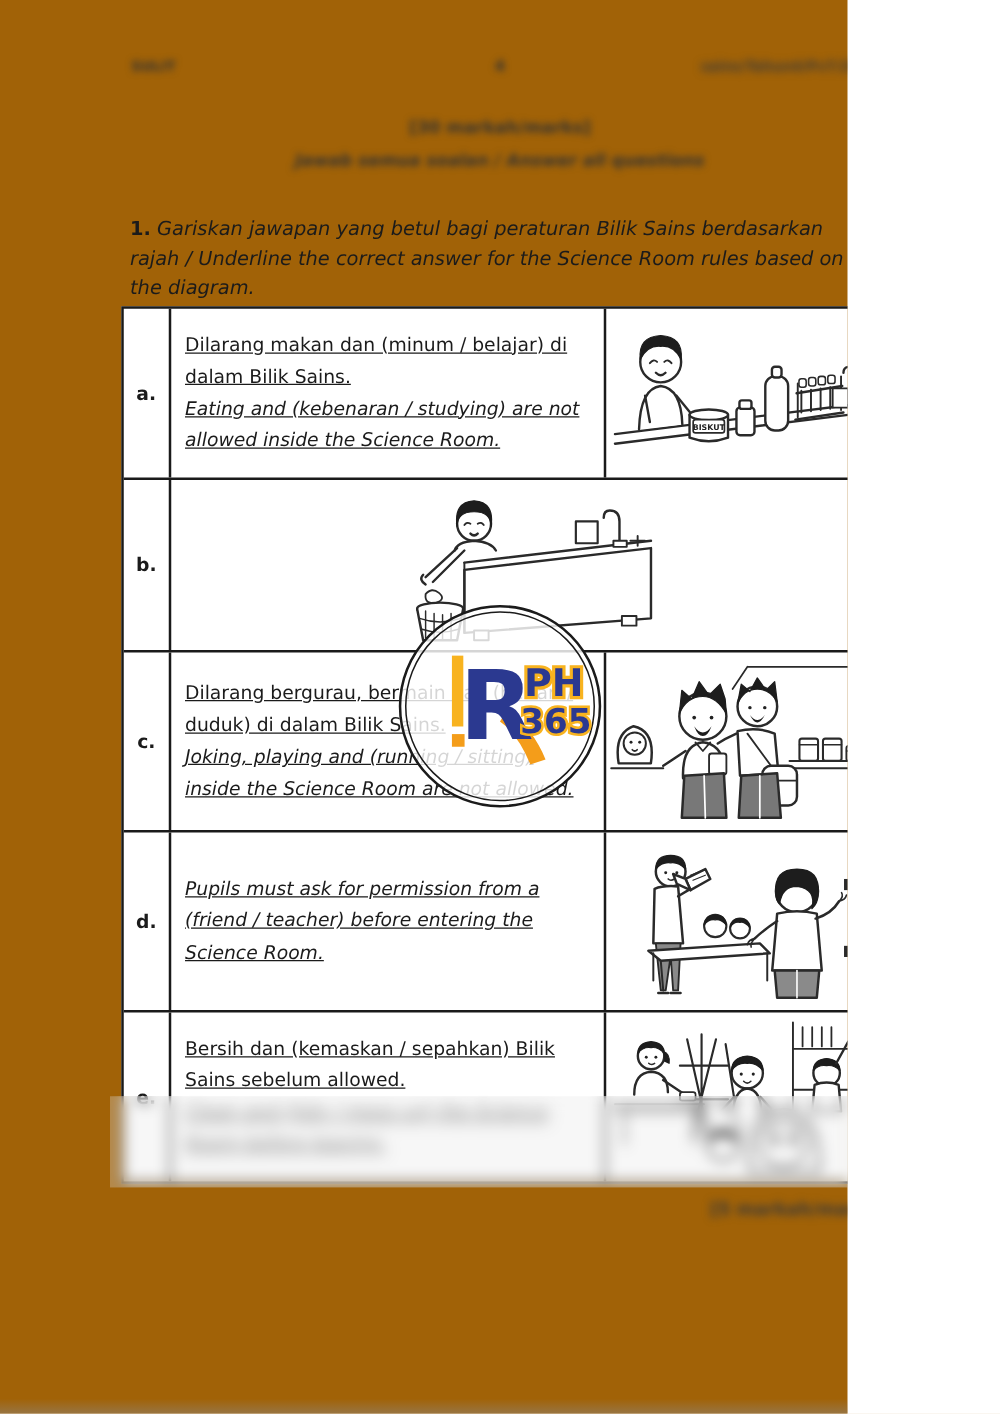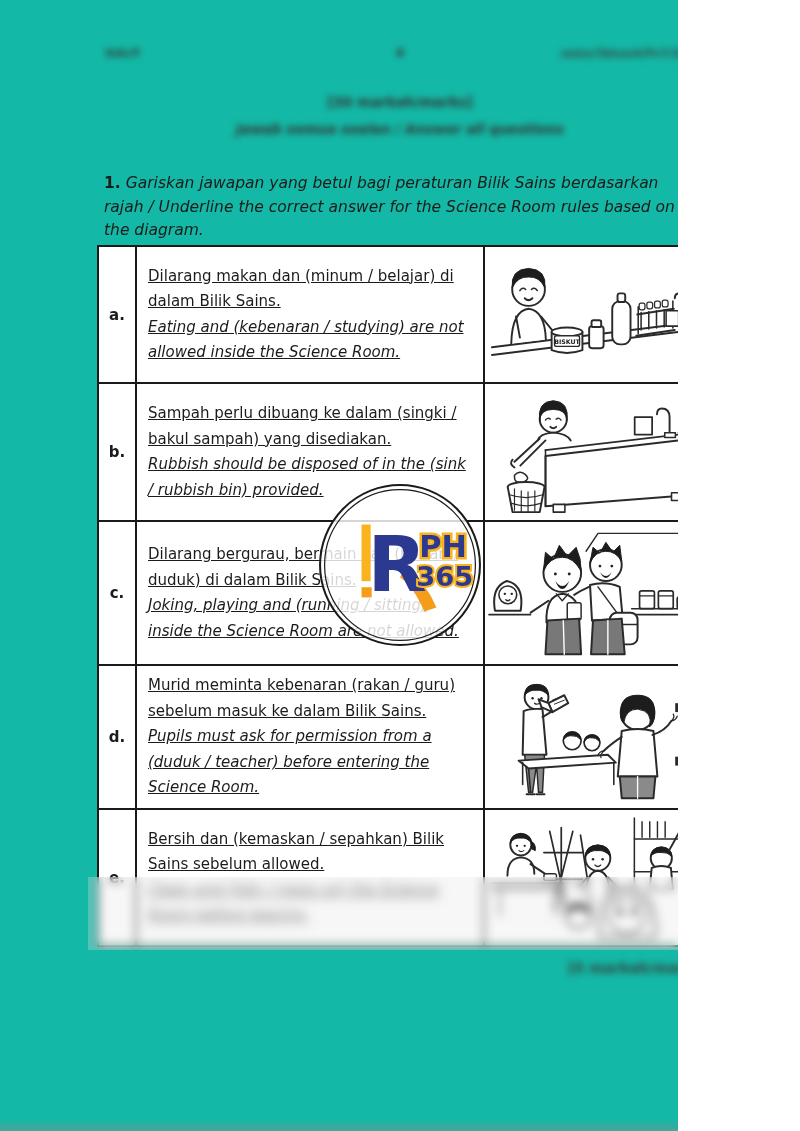--- a/index.html
+++ b/index.html
@@ -1,17 +1,17 @@
 <!DOCTYPE html>
 <html><head>
 <meta charset="utf-8">
 <style>
   html,body{margin:0;padding:0;background:#fff;}
   .page{
-    position:relative;width:678px;height:1131px;background:#14b8a6;overflow:hidden;
+    position:relative;width:678px;height:1131px;background:#a16207;overflow:hidden;
     font-family:"DejaVu Sans","Liberation Sans",sans-serif;color:#1b1b1b;
   }
   
   .blur3{filter:blur(3px);color:#333;}
   .blur4{filter:blur(3.6px);color:#3a3a3a;}
   .hdr-left{position:absolute;left:105px;top:47px;font-size:11px;font-weight:bold;}
   .hdr-center{position:absolute;left:0;top:46px;width:800px;text-align:center;font-size:12px;font-weight:bold;}
   .hdr-right{position:absolute;left:97px;top:47px;width:606px;text-align:right;font-size:11px;font-weight:bold;}
   .marks-line{position:absolute;left:0;top:94px;width:800px;text-align:center;font-size:13.5px;font-weight:bold;}
   .instr-line{position:absolute;left:0;top:121px;width:800px;text-align:center;font-size:13.5px;font-style:italic;font-weight:bold;}
@@ -94,24 +94,20 @@
             <rect x="183" y="60" width="13" height="16" fill="#fff" stroke-width="1.6"></rect>
             <path d="M205,72 V50 Q205,42 197,42 q-5,0 -5,5"></path>
             <rect x="200" y="70" width="10" height="5" fill="#fff" stroke-width="1.6"></rect>
           </g>
         </svg>
       </div>
     </div>
 
     <div class="trow" style="height:138px">
       <div class="cell-letter">b.</div>
-      <div class="cell-text">
-        <div class="my">Sampah perlu dibuang ke dalam (singki / bakul sampah) yang disediakan.</div>
-        <div class="en">Rubbish should be disposed of in the (sink / rubbish bin) provided.</div>
-      </div>
       <div class="cell-img">
         <svg viewBox="0 0 214 128" preserveAspectRatio="xMidYMid meet">
           <g stroke="#2a2a2a" stroke-width="2" fill="none" stroke-linecap="round" stroke-linejoin="round">
             <circle cx="66" cy="30" r="14" fill="#fff"></circle>
             <path d="M52,32 Q49,12 66,11 Q83,12 80,32 Q80,20 66,20 Q52,20 52,32 Z" fill="#1d1d1d" stroke="#1d1d1d" stroke-width="1"></path>
             <path d="M58,31 q2,-3 5,-1 M74,31 q-2,-3 -5,-1" stroke-width="1.5"></path>
             <path d="M63,38 q3,3 6,0"></path>
             <path d="M50,52 Q52,45 66,44 Q80,45 84,52" fill="#fff"></path>
             <path d="M52,50 L26,74 M58,52 L32,78"></path>
             <path d="M24,72 q-4,4 2,8"></path>
@@ -179,22 +175,21 @@
             <polygon points="61,92 93,90 95,126 59,126" fill="#787878" stroke="#2a2a2a"></polygon>
             <path d="M77,92 L78,126" stroke="#fff" stroke-width="1.4"></path>
           </g>
         </svg>
       </div>
     </div>
 
     <div class="trow" style="height:144px">
       <div class="cell-letter">d.</div>
       <div class="cell-text">
-        <div class="my">Murid meminta kebenaran (rakan / guru) sebelum masuk ke dalam Bilik Sains.</div>
-        <div class="en">Pupils must ask for permission from a (duduk / teacher) before entering the Science Room.</div>
+        <div class="en">Pupils must ask for permission from a (friend / teacher) before entering the Science Room.</div>
       </div>
       <div class="cell-img">
         <svg viewBox="0 0 214 128" preserveAspectRatio="xMidYMid meet">
           <g stroke="#2a2a2a" stroke-width="2" fill="none" stroke-linecap="round" stroke-linejoin="round">
             <path d="M194,2 V126"></path>
             <rect x="200" y="8" width="11" height="46" fill="#fff" stroke-width="1.6"></rect>
             <rect x="200" y="62" width="11" height="54" fill="#fff" stroke-width="1.6"></rect>
             <rect x="190" y="30" width="4" height="9" fill="#2a2a2a" stroke="none"></rect>
             <rect x="190" y="84" width="4" height="9" fill="#2a2a2a" stroke="none"></rect>
             <circle cx="50" cy="24" r="12" fill="#fff"></circle>

